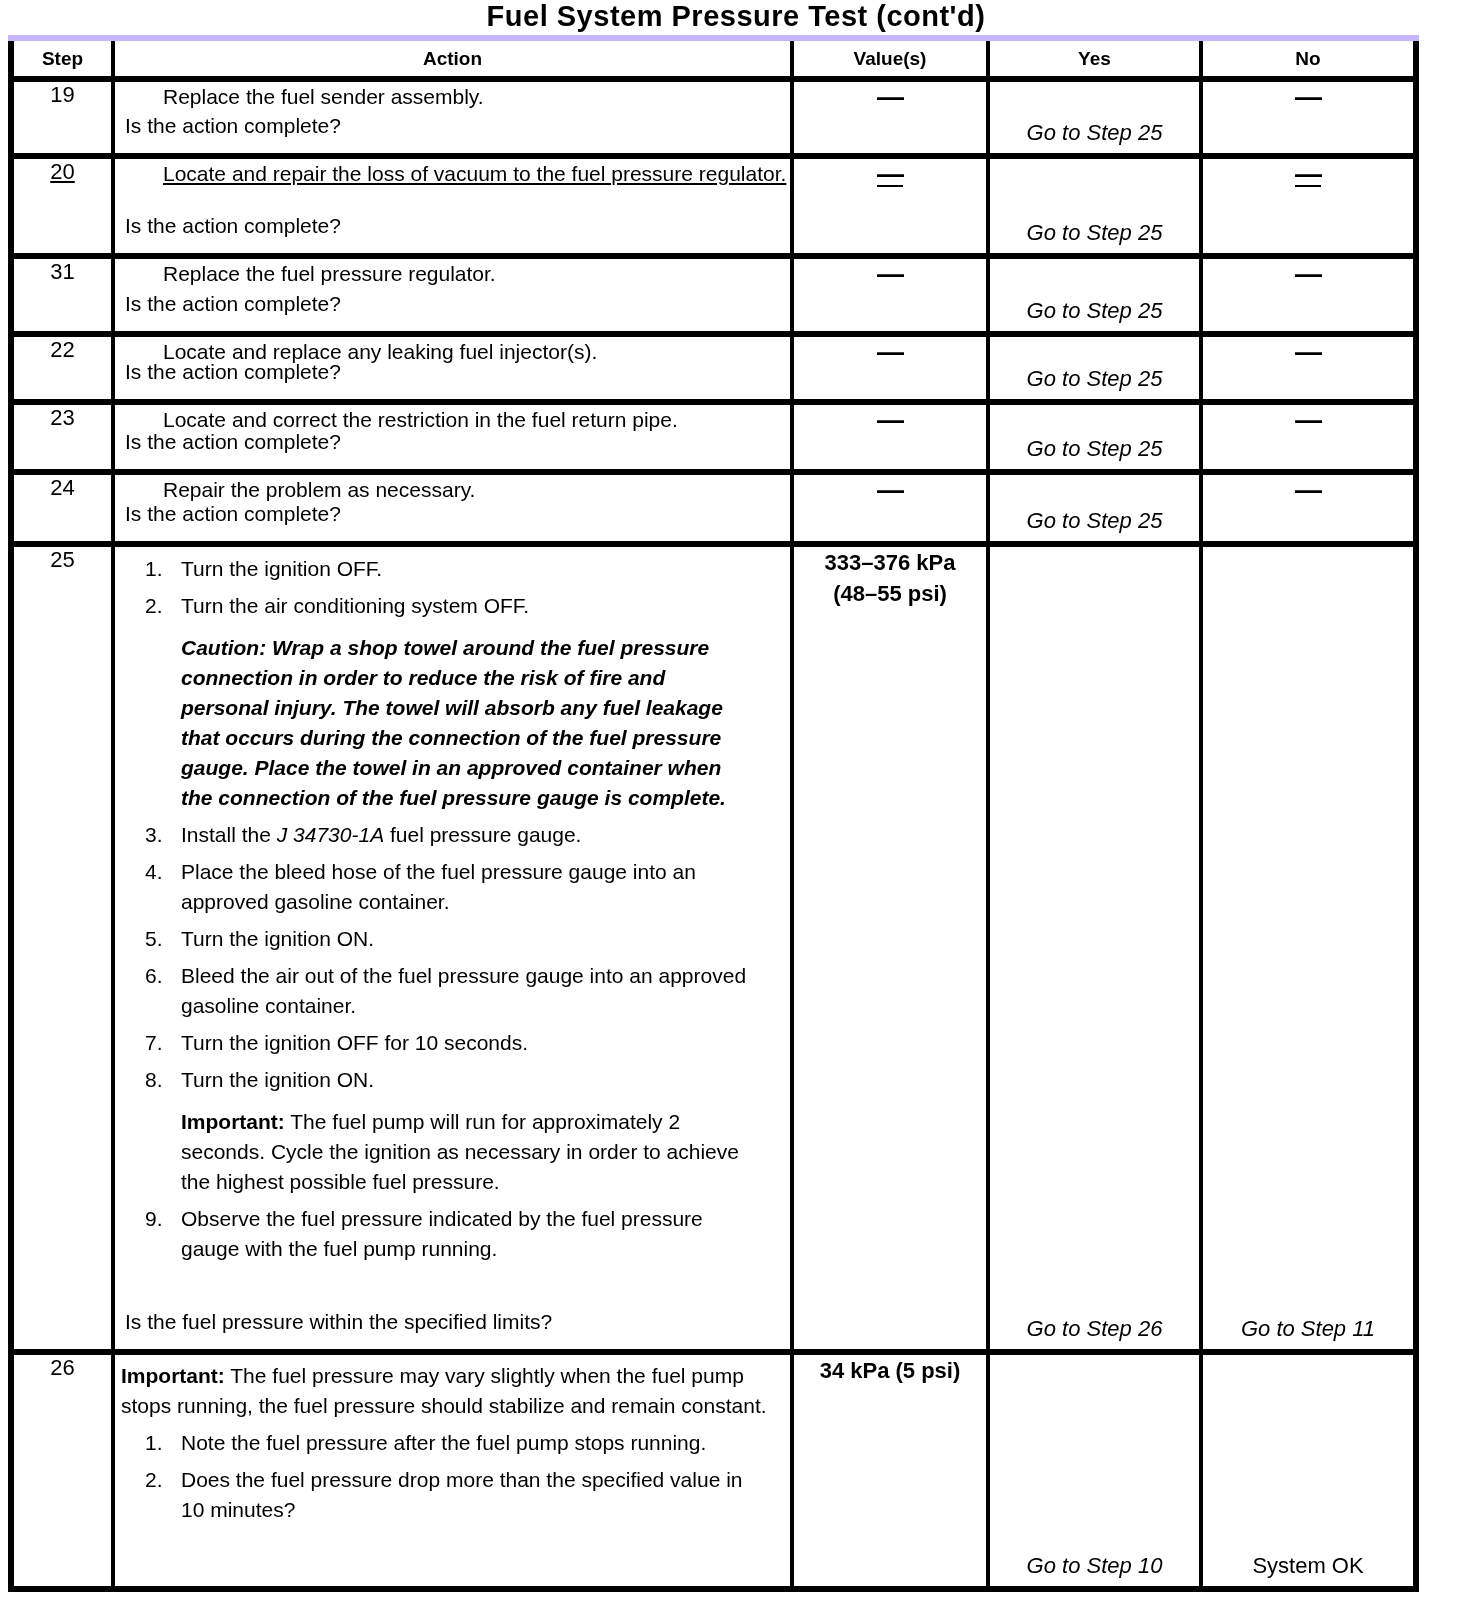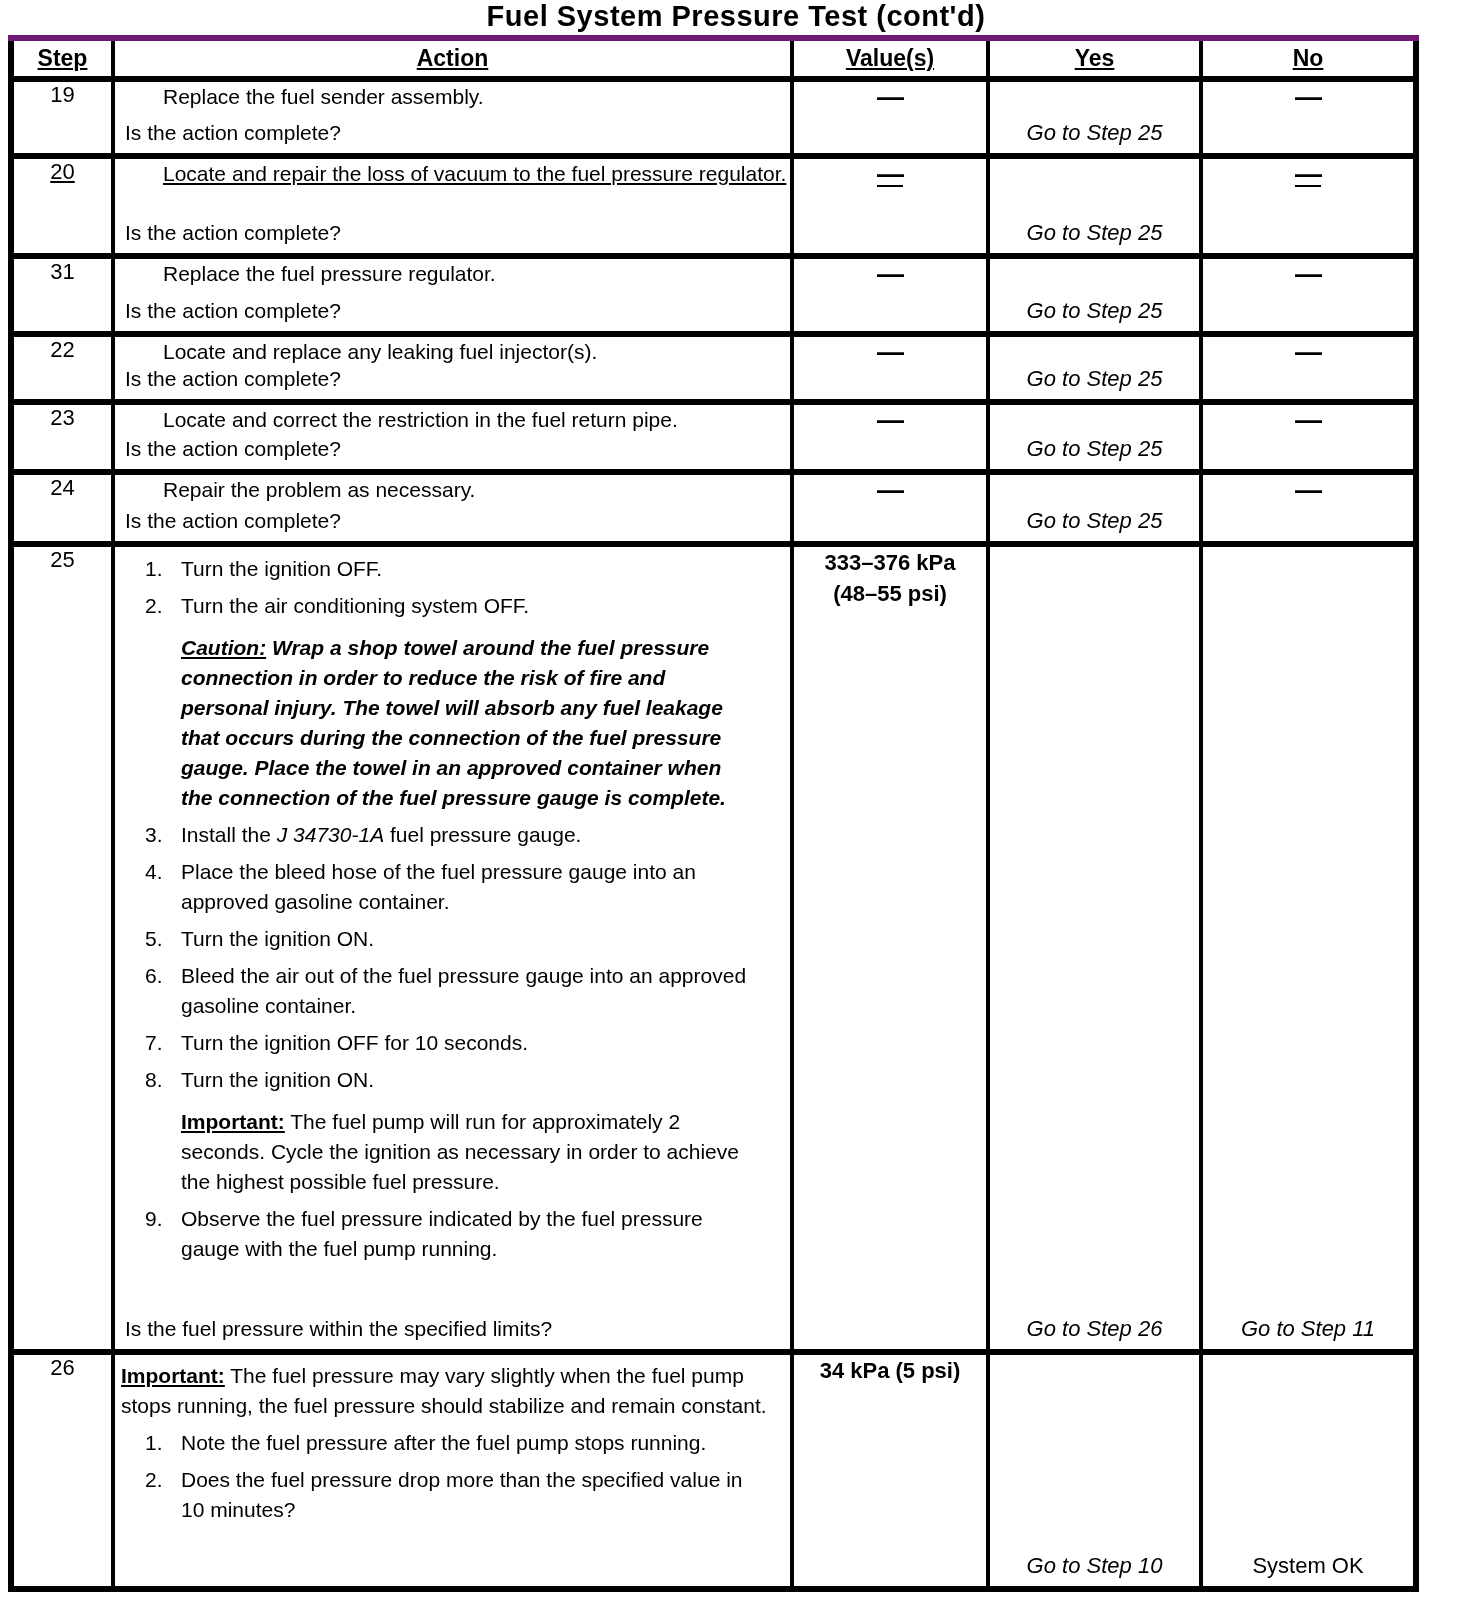--- a/index.html
+++ b/index.html
@@ -33,27 +33,26 @@
     border: 4px solid #000;
     padding: 0;
     vertical-align: top;
     box-sizing: border-box;
   }
   table.test-table {
     border: 6px solid #000;
   }
   table.test-table th {
     border-bottom: 6px solid #000;
-    border-top: 6px solid #701a75;
-    font-size: 23px;
+    border-top: 6px solid #c4b5fd;
+    font-size: 19px;
     font-weight: bold;
     text-align: center;
     vertical-align: middle;
     height: 41px;
-    text-decoration: underline;
   }
   table.test-table td {
     border-top: 6px solid #000;
     border-bottom: 6px solid #000;
   }
   
   tbody tr:nth-of-type(1) { height: 77px; }
   tbody tr:nth-of-type(2) { height: 100px; text-decoration: underline; }
   tbody tr:nth-of-type(3) { height: 78px; }
   tbody tr:nth-of-type(4) { height: 68px; }
@@ -72,21 +71,21 @@
     padding: 5px 10px 40px 10px;
     font-size: 21px;
     line-height: 30px;
   }
   td.c-action.no-q { padding-bottom: 8px; }
   .stmt { margin: 0; padding-left: 48px; }
   .question {
     position: absolute;
     left: 10px;
     right: 10px;
-    bottom: 6px;
+    bottom: 13px;
     line-height: 28px;
   }
   .list-item {
     display: flex;
     margin: 7px 0 0 30px;
   }
   .list-item .num {
     flex: none;
     width: 36px;
   }
@@ -100,21 +99,21 @@
     font-style: italic;
   }
   .important-note {
     margin: 12px 0 4px 66px;
     max-width: 572px;
   }
   .important-flush {
     margin: 6px;
     max-width: 655px;
   }
-  .imp-label { font-weight: bold; text-decoration: underline; }
+  .imp-label { font-weight: bold; }
   .em { font-style: italic; }
 
   td.c-value {
     text-align: center;
     vertical-align: middle;
     font-weight: bold;
     font-size: 22px;
     line-height: 31px;
   }
   td.c-yes, td.c-no {

